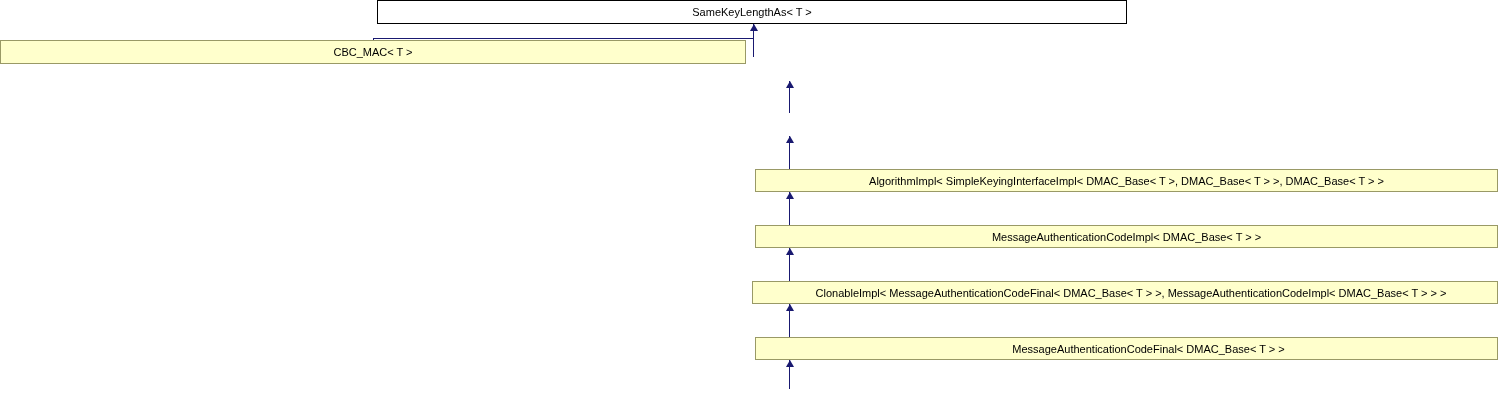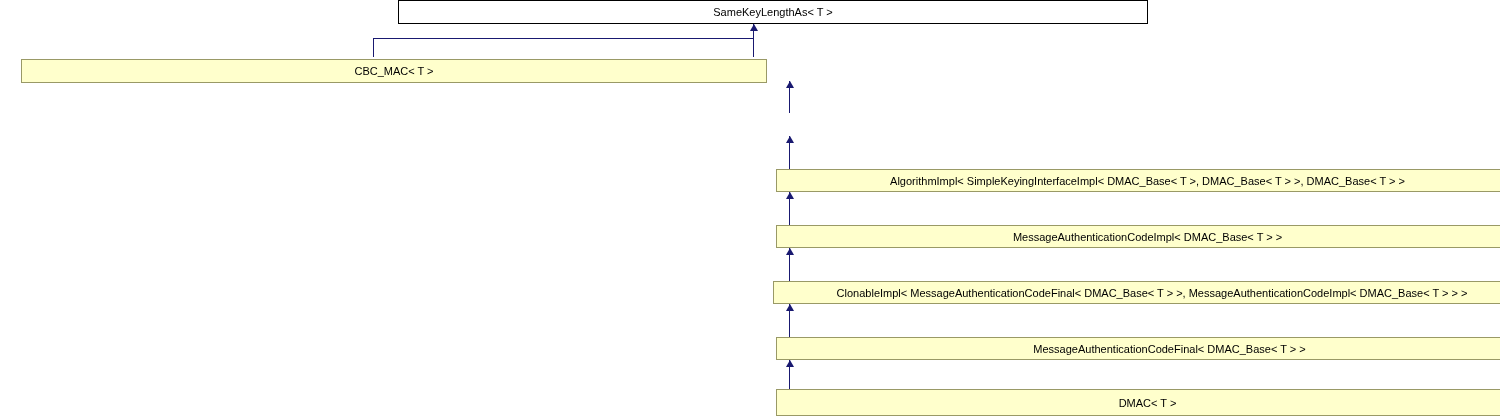--- a/index.html
+++ b/index.html
@@ -22,21 +22,20 @@
     position: absolute;
     box-sizing: border-box;
     display: flex;
     align-items: center;
     justify-content: center;
     font-size: 11px;
     line-height: 12px;
     color: #000000;
     white-space: nowrap;
     overflow: hidden;
-    margin-left: 21px;
   }
   .node.root {
     background: #ffffff;
     border: 1px solid #000000;
   }
   .node.derived {
     background: #ffffcc;
     border: 1px solid #999966;
   }
   .edge-v {
@@ -69,21 +68,21 @@
 
   <div class="edge-h" style="left:373px; top:38px; width:381px;"></div>
 
   <div class="edge-v" style="left:753px; top:24px; height:14px;"></div>
   <div class="arrow-up" style="left:750px; top:24px;"></div>
 
   <div class="edge-v" style="left:373px; top:38px; height:19px;"></div>
 
   <div class="edge-v" style="left:753px; top:38px; height:19px;"></div>
 
-  <div class="node derived" style="left:0px; top:59px; width:746px; height:24px;">
+  <div class="node derived" style="left:0px; top:40px; width:746px; height:24px;">
     <span>CBC_MAC&lt; T &gt;</span>
   </div>
 
 
   <div class="edge-v" style="left:789px; top:81px; height:32px;"></div>
   <div class="arrow-up" style="left:786px; top:81px;"></div>
 
 
   <div class="edge-v" style="left:789px; top:136px; height:33px;"></div>
   <div class="arrow-up" style="left:786px; top:136px;"></div>
@@ -109,17 +108,14 @@
   <div class="edge-v" style="left:789px; top:304px; height:33px;"></div>
   <div class="arrow-up" style="left:786px; top:304px;"></div>
 
   <div class="node derived" style="left:755px; top:337px; width:743px; height:23px;padding-left:44px;">
     <span>MessageAuthenticationCodeFinal&lt; DMAC_Base&lt; T &gt; &gt;</span>
   </div>
 
   <div class="edge-v" style="left:789px; top:360px; height:29px;"></div>
   <div class="arrow-up" style="left:786px; top:360px;"></div>
 
-  <div class="node derived" style="left:755px; top:389px; width:743px; height:27px;">
-    <span>DMAC&lt; T &gt;</span>
-  </div>
 
 </div>
 
 </body></html>

